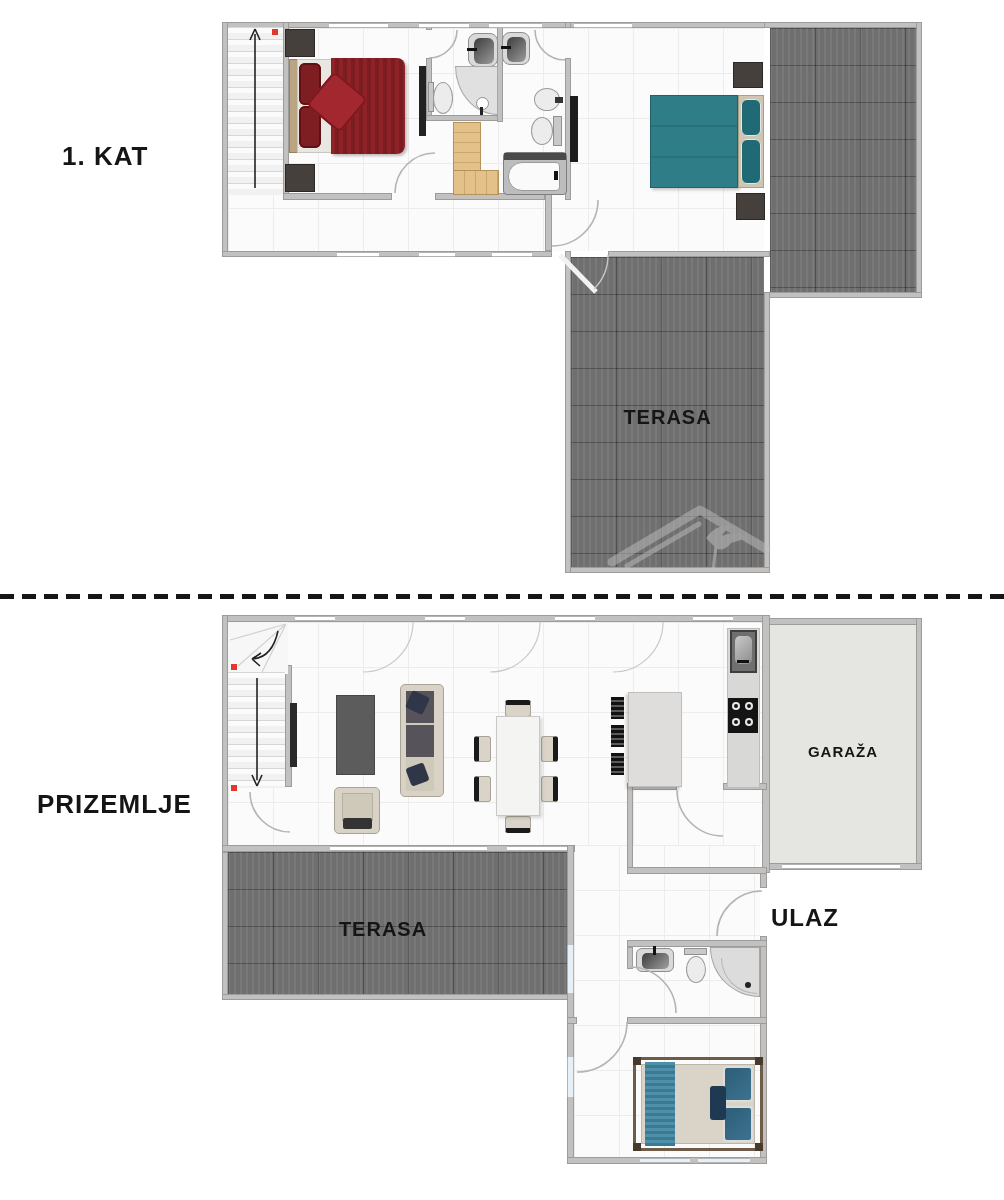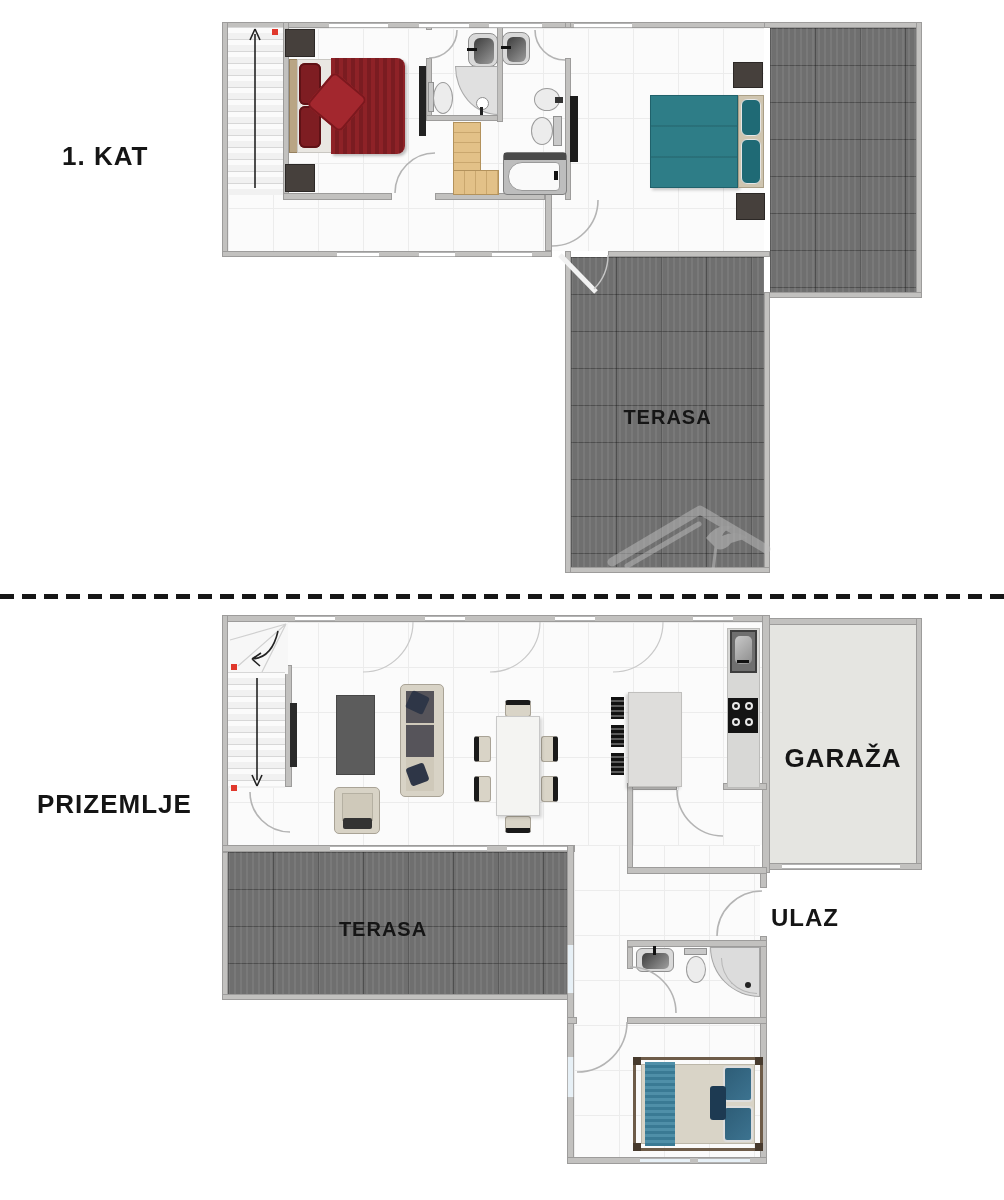--- a/index.html
+++ b/index.html
@@ -234,21 +234,21 @@
       <div class="abs" style="left:87px;top:6px;width:30px;height:36px;background:linear-gradient(135deg,#2e5d77,#3c7390);border:2px solid #ddd;border-radius:4px;"></div>
       <div class="abs" style="left:87px;top:46px;width:30px;height:36px;background:linear-gradient(135deg,#2e5d77,#3c7390);border:2px solid #ddd;border-radius:4px;"></div>
       <div class="abs" style="left:74px;top:26px;width:16px;height:34px;background:#1d3a52;border-radius:3px;"></div>
       <div class="abs" style="left:-3px;top:-3px;width:8px;height:8px;background:#473a2d;"></div>
       <div class="abs" style="left:119px;top:-3px;width:8px;height:8px;background:#473a2d;"></div>
       <div class="abs" style="left:-3px;top:83px;width:8px;height:8px;background:#473a2d;"></div>
       <div class="abs" style="left:119px;top:83px;width:8px;height:8px;background:#473a2d;"></div>
     </div>
 
     <div class="label" style="left:228px;top:918px;width:310px;text-align:center;font-size:20px;letter-spacing:1px;">TERASA</div>
-    <div class="label" style="left:770px;top:743px;width:146px;text-align:center;font-size:26px;letter-spacing:1px;">GARAŽA</div>
+    <div class="label" style="left:770px;top:743px;width:146px;text-align:center;font-size:15px;letter-spacing:1px;">GARAŽA</div>
     <div class="label" style="left:771px;top:904px;font-size:24px;letter-spacing:1px;">ULAZ</div>
   </div>
 
   <svg class="overlay" width="1004" height="1200" viewBox="0 0 1004 1200">
 
     <path d="M 457 30 A 28 28 0 0 1 429 58" fill="none" stroke="#b4b4b4" stroke-width="1.6"></path>
     <path d="M 535 30 A 30 30 0 0 0 565 60" fill="none" stroke="#b4b4b4" stroke-width="1.6"></path>
     <path d="M 395 193 A 40 40 0 0 1 435 153" fill="none" stroke="#b4b4b4" stroke-width="1.6"></path>
     <path d="M 598 200 A 46 46 0 0 1 552 246" fill="none" stroke="#b4b4b4" stroke-width="1.6"></path>
 

